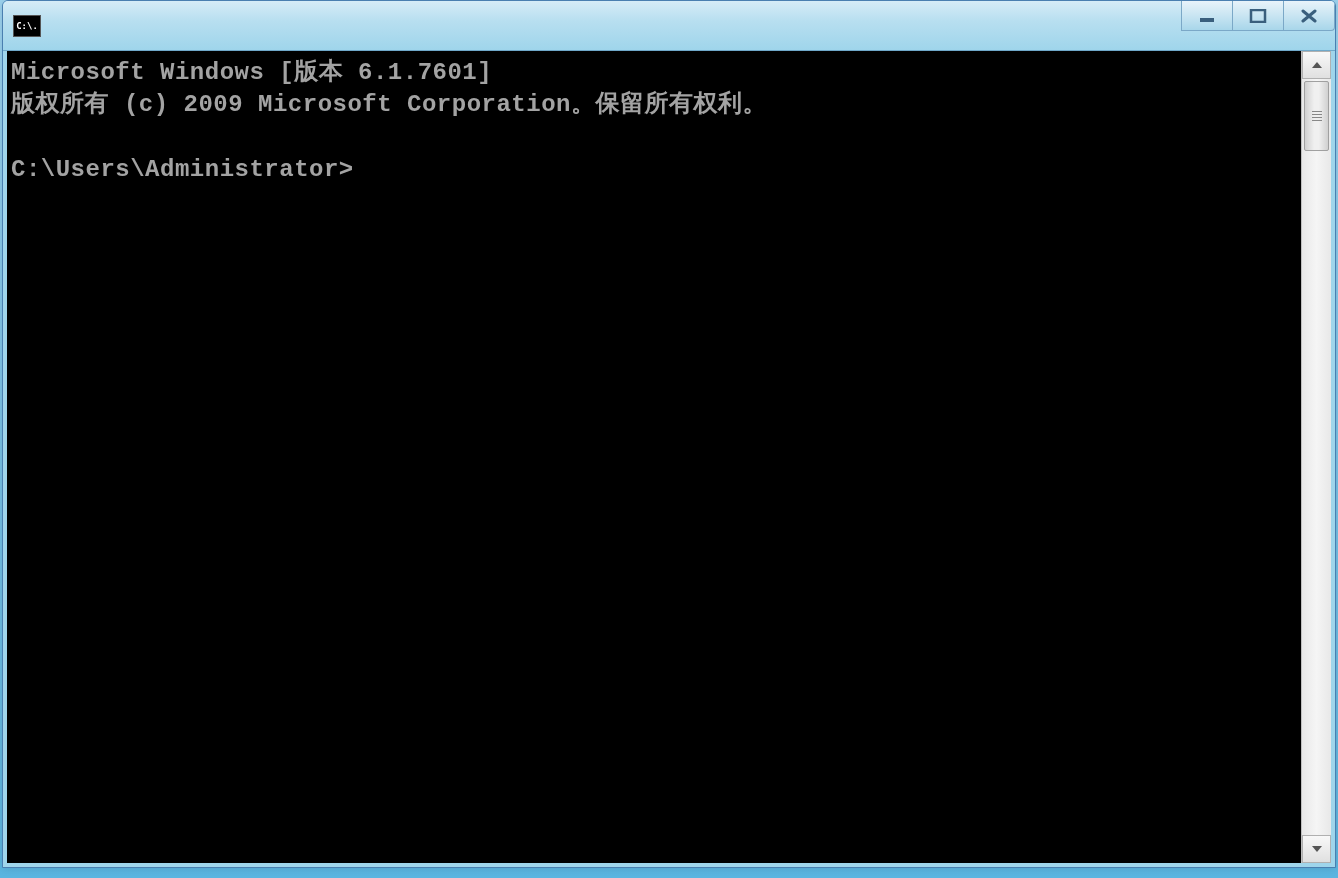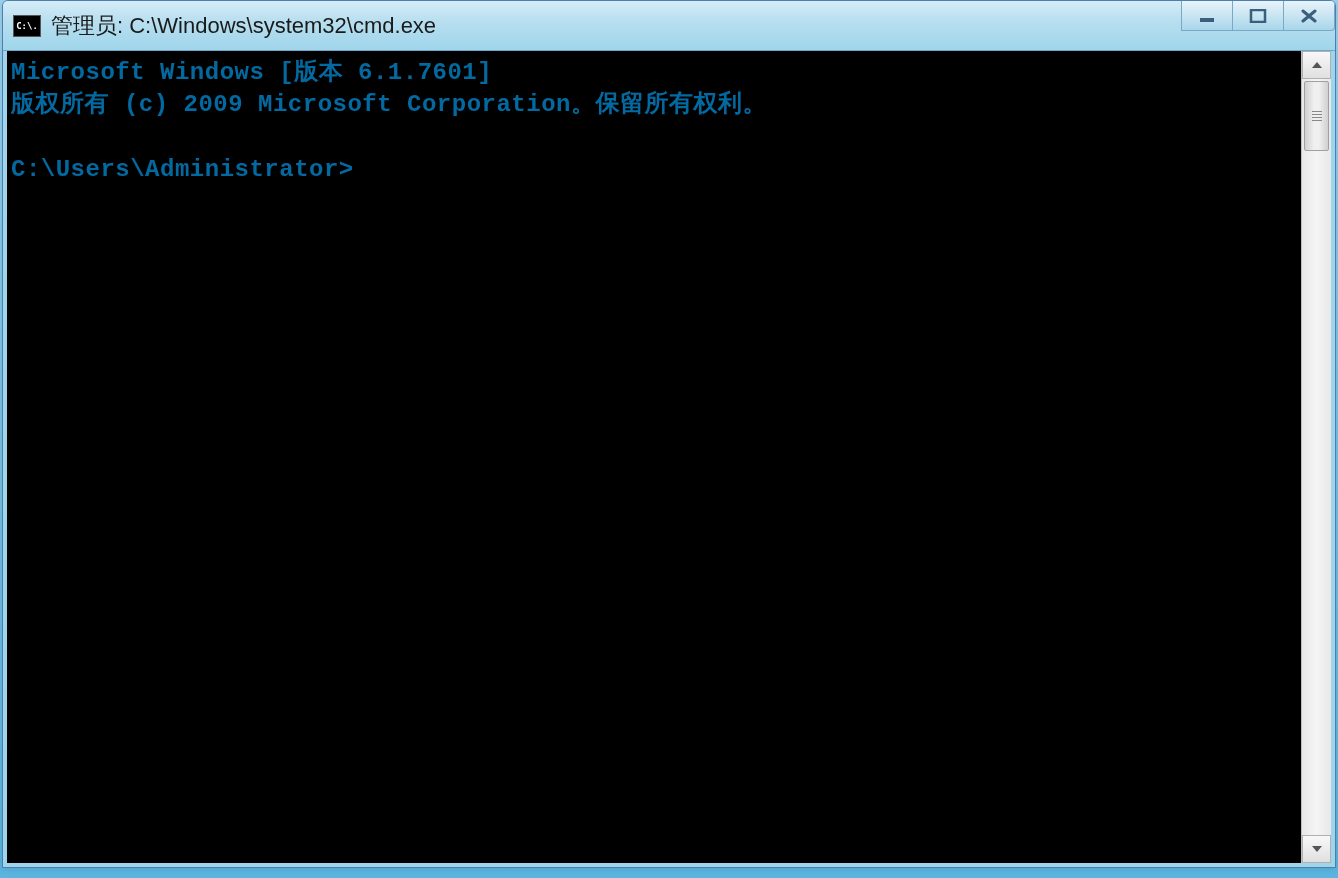--- a/index.html
+++ b/index.html
@@ -78,21 +78,21 @@
     .client-area {
       display: flex;
       height: calc(100% - 50px);
       background: #fff;
       border: 4px solid #9fd5eb;
       border-top: none;
     }
     .console {
       flex: 1;
       background: #000;
-      color: #0369a1;
+      color: #a3a3a3;
       font-family: "NSimSun", "SimSun", Consolas, "Courier New", monospace;
       font-size: 24px;
       line-height: 1.35;
       padding: 6px 0 0 4px;
       white-space: pre;
       overflow: hidden;
       font-weight: bold;
       letter-spacing: 0.5px;
     }
     .scrollbar {
@@ -138,21 +138,20 @@
     }
   </style>
 </head>
 <body>
 
 <div class="window">
   <div class="titlebar">
     <div class="app-icon">
       <span class="app-icon-text">C:\.</span>
     </div>
-    <div class="title-text">管理员: C:\Windows\system32\cmd.exe</div>
     <div class="window-controls">
       <div class="win-btn">
         <svg width="18" height="14" viewBox="0 0 18 14">
             <rect x="2" y="9" width="14" height="4" fill="#3a5f7d"></rect>
           </svg>
       </div>
       <div class="win-btn">
         <svg width="18" height="14" viewBox="0 0 18 14">
             <rect x="2" y="1" width="14" height="12" fill="none" stroke="#3a5f7d" stroke-width="2.5"></rect>
           </svg>

